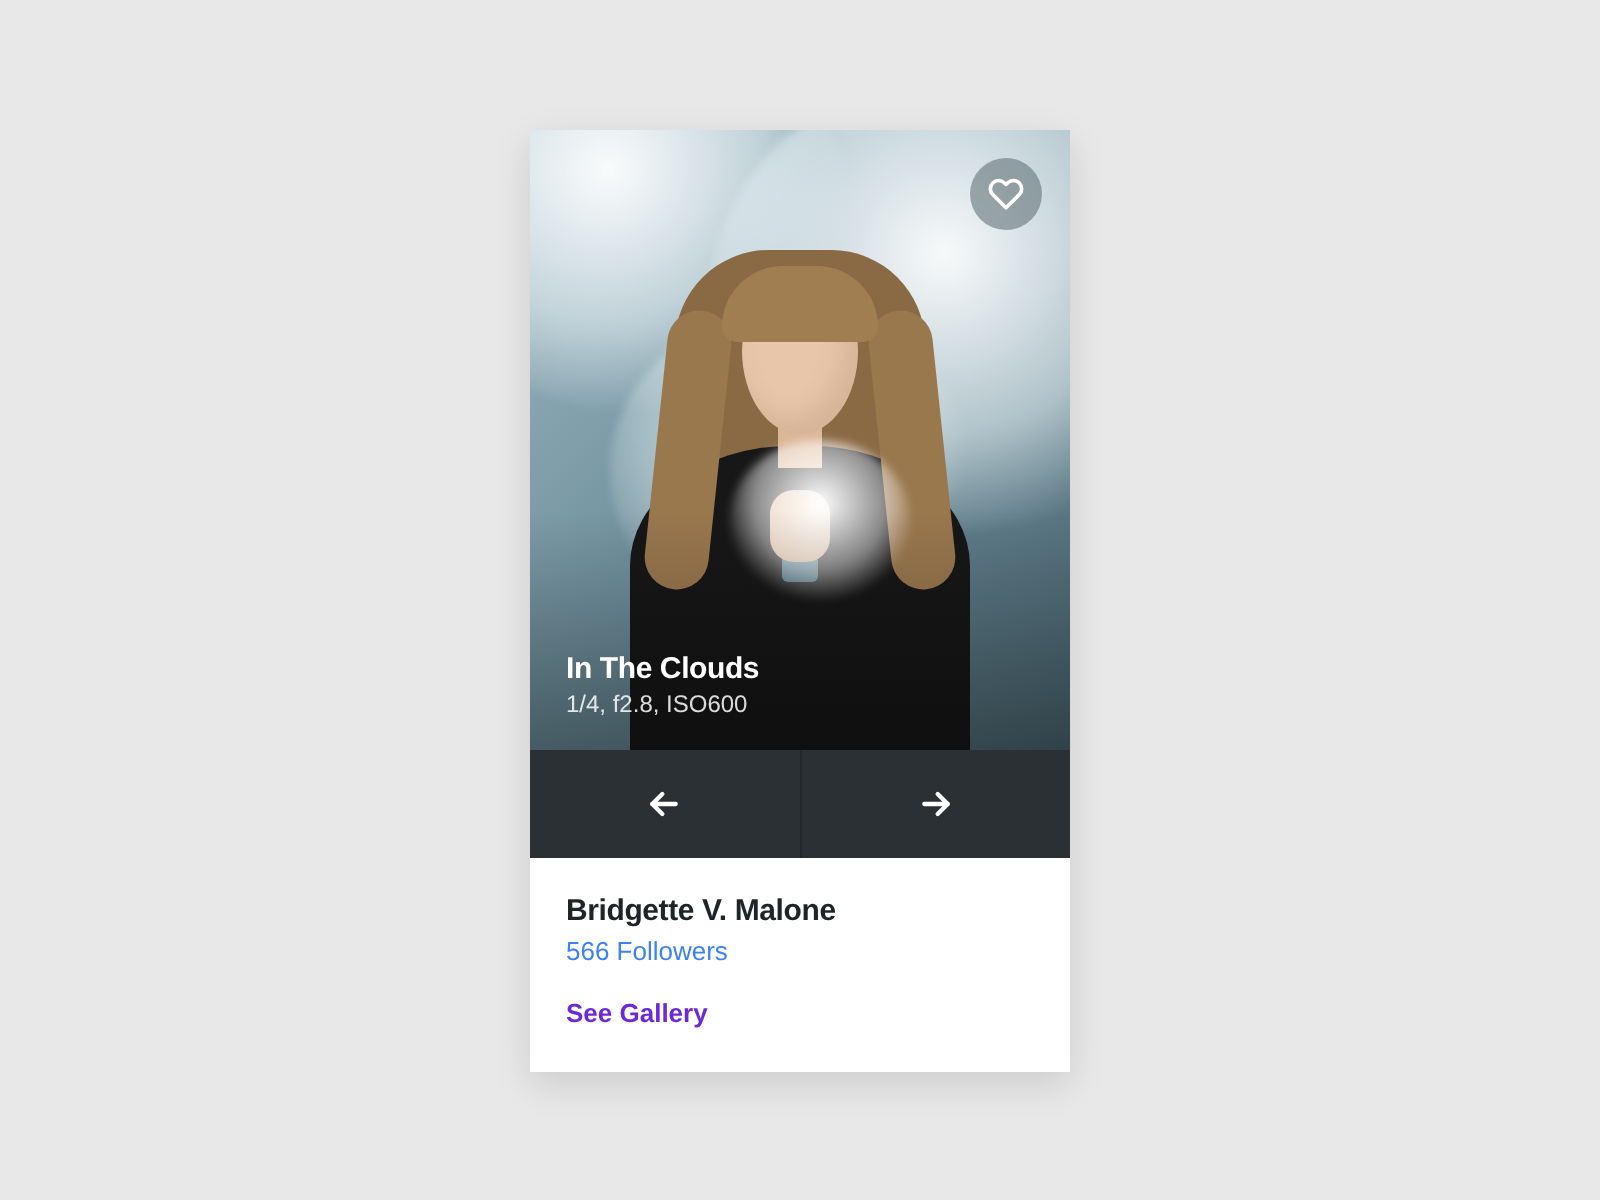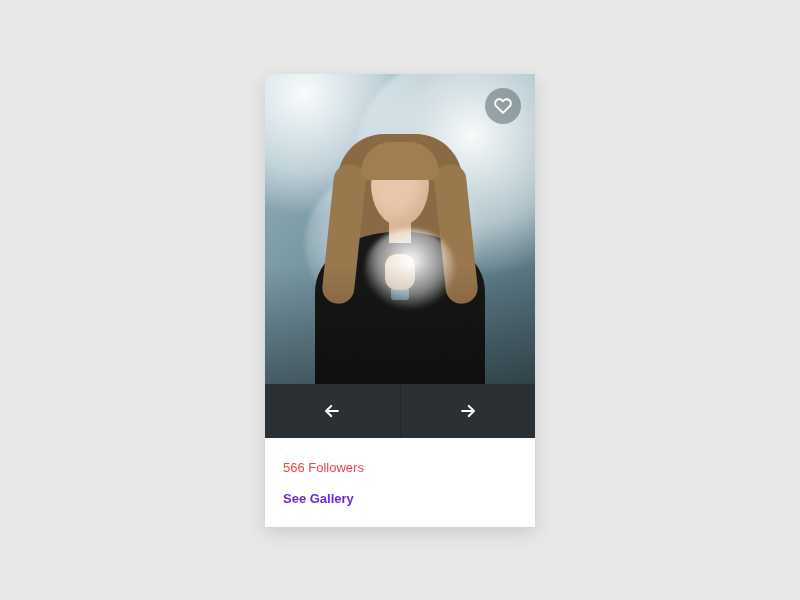--- a/index.html
+++ b/index.html
@@ -63,21 +63,21 @@
   .nav {
     display:flex; height:54px; background:#2b3034;
   }
   .nav button {
     flex:1; background:#2b3034; border:none; cursor:pointer;
     display:flex; align-items:center; justify-content:center;
   }
   .nav button:first-child { border-right:1px solid #22272a; }
   .info { padding:18px 18px 20px; }
   .name { font-weight:800; font-size:15px; color:#1e2529; letter-spacing:-0.2px;}
-  .followers { font-size:13px; color:#ef4444; margin-top:4px;}
+  .followers { font-size:13px; color:#3b82f6; margin-top:4px;}
   .link { display:inline-block; margin-top:16px; font-weight:700; font-size:13px; color:#6d28d9; cursor:pointer;}
 </style>
 </head>
 <body>
 
 <div class="card">
   <div class="hero">
     <div class="cloud c1"></div>
     <div class="cloud c2"></div>
     <div class="cloud c3"></div>
@@ -96,34 +96,39 @@
     </div>
     <div class="cloud c4"></div>
     <div class="hero-shade"></div>
 
     <div class="fav">
       <svg width="18" height="18" viewBox="0 0 24 24" fill="none" stroke="#ffffff" stroke-width="2.4" stroke-linecap="round" stroke-linejoin="round">
         <path d="M20.84 4.61a5.5 5.5 0 0 0-7.78 0L12 5.67l-1.06-1.06a5.5 5.5 0 1 0-7.78 7.78L12 21.23l8.84-8.84a5.5 5.5 0 0 0 0-7.78z"></path>
       </svg>
     </div>
 
+    <div class="caption">
+      <div class="title">In The Clouds</div>
+      <div class="meta">1/4, f2.8, ISO600</div>
+    </div>
   </div>
 
   <div class="nav">
     <button>
       <svg width="20" height="20" viewBox="0 0 24 24" fill="none" stroke="#ffffff" stroke-width="2.6" stroke-linecap="round" stroke-linejoin="round">
         <line x1="19" y1="12" x2="5" y2="12"></line>
           <polyline points="11 18 5 12 11 6"></polyline>
       </svg>
     </button>
     <button>
       <svg width="20" height="20" viewBox="0 0 24 24" fill="none" stroke="#ffffff" stroke-width="2.6" stroke-linecap="round" stroke-linejoin="round">
         <line x1="5" y1="12" x2="19" y2="12"></line>
           <polyline points="13 6 19 12 13 18"></polyline>
       </svg>
     </button>
   </div>
 
   <div class="info">
+    <div class="name">Bridgette V. Malone</div>
     <div class="followers">566 Followers</div>
     <a class="link">See Gallery</a>
   </div>
 </div>
 
 </body></html>

